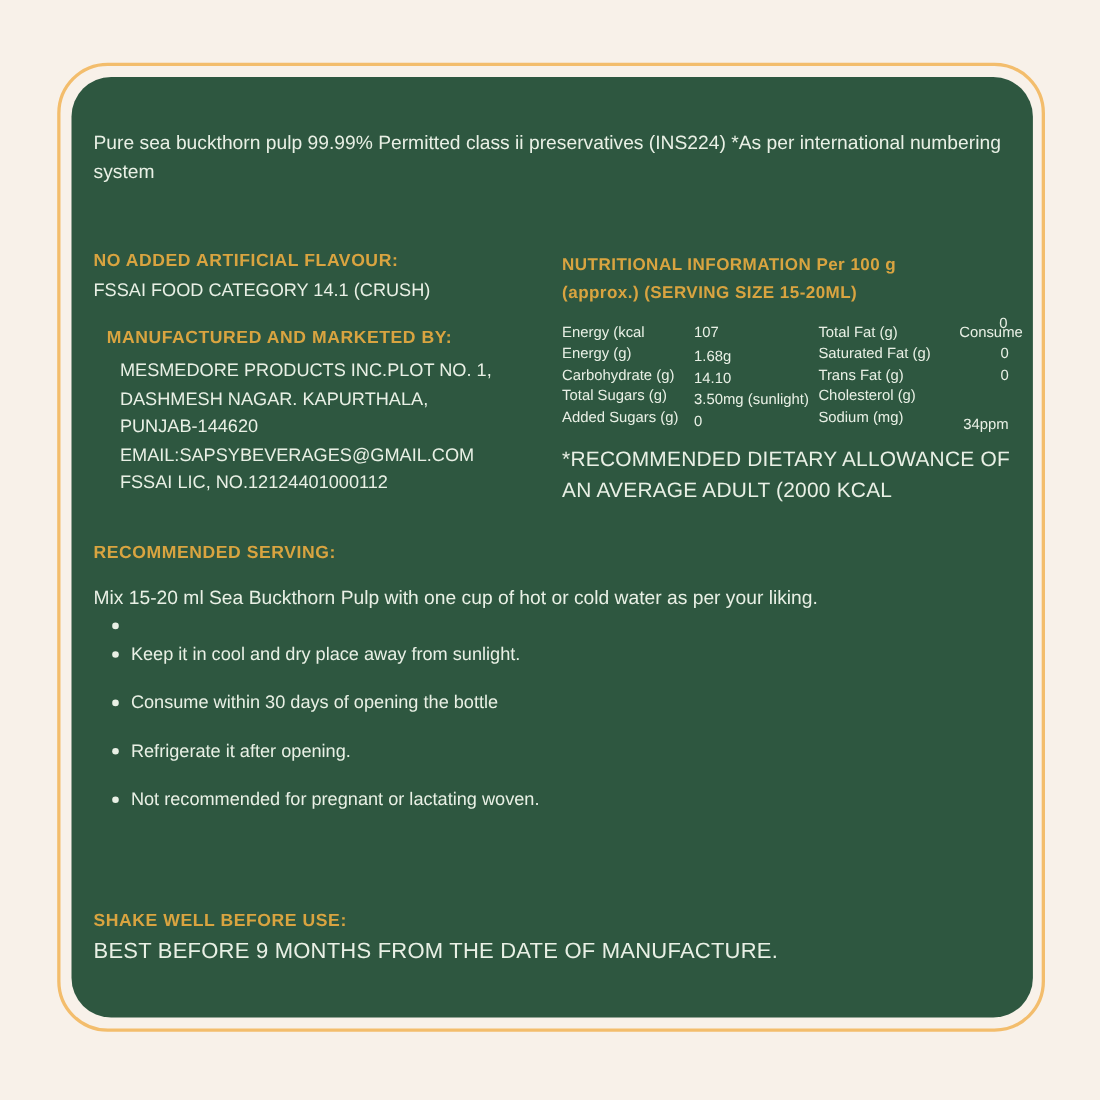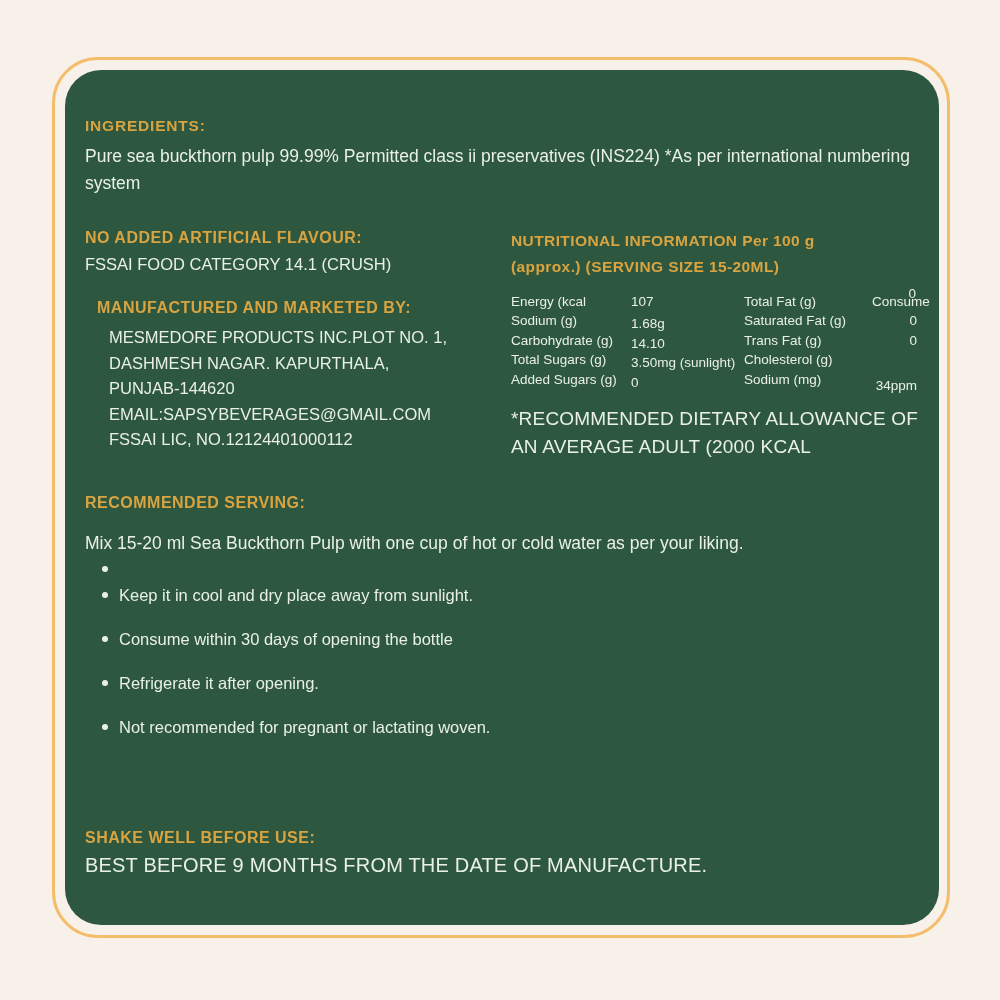--- a/index.html
+++ b/index.html
@@ -87,21 +87,20 @@
 </style>
 </head>
 <body>
 
 <div class="stage">
   <div class="card-outline"></div>
 
   <div class="card">
 
     <div class="sec" id="ingredients">
-      <div class="gold-h">INGREDIENTS:</div>
       <div class="body-text">Pure sea buckthorn pulp 99.99% Permitted class ii preservatives (INS224) *As per international numbering system</div>
     </div>
 
     <div class="sec" id="flavour">
       <div class="gold-h">NO ADDED ARTIFICIAL FLAVOUR:</div>
       <div class="body-text">FSSAI FOOD CATEGORY 14.1 (CRUSH)</div>
     </div>
 
     <div class="sec" id="manufacturer">
       <div class="gold-h">MANUFACTURED AND MARKETED BY:</div>
@@ -118,21 +117,21 @@
     </div>
 
     <div class="sec" id="nutrition-table">
       <div class="nut-row">
         <div class="nut-cell">Energy (kcal</div>
         <div class="nut-cell">107</div>
         <div class="nut-cell">Total Fat (g)</div>
         <div class="nut-cell nut-val2"><span>Consume</span><span class="overlay-zero">0</span></div>
       </div>
       <div class="nut-row">
-        <div class="nut-cell">Sodium (g)</div>
+        <div class="nut-cell">Energy (g)</div>
         <div class="nut-cell down3">1.68g</div>
         <div class="nut-cell">Saturated Fat (g)</div>
         <div class="nut-cell nut-val2">0</div>
       </div>
       <div class="nut-row">
         <div class="nut-cell">Carbohydrate (g)</div>
         <div class="nut-cell down3">14.10</div>
         <div class="nut-cell">Trans Fat (g)</div>
         <div class="nut-cell nut-val2">0</div>
       </div>

